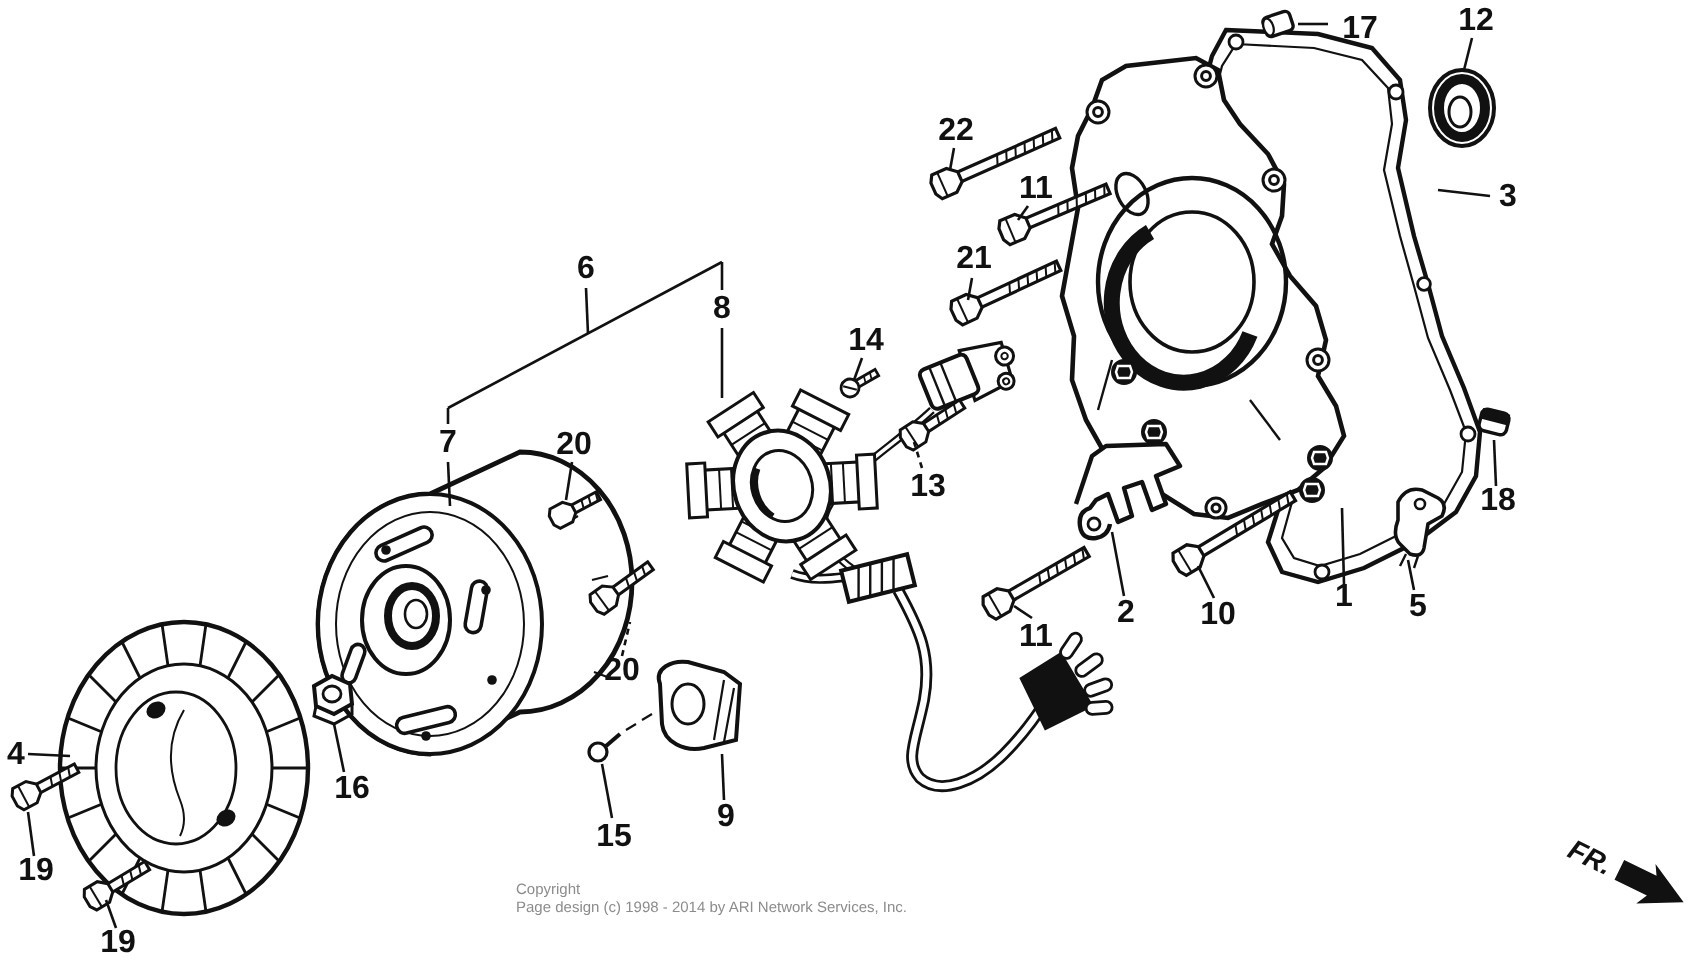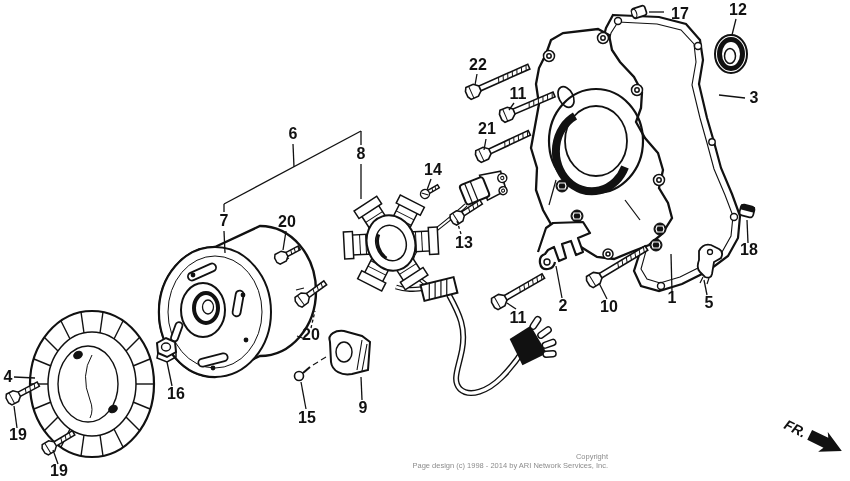--- a/index.html
+++ b/index.html
@@ -1,22 +1,22 @@
 <!DOCTYPE html>
 <html><head>
 <meta charset="utf-8">
 <style>
   html,body{margin:0;padding:0;background:#fff;}
   body{width:850px;height:481px;position:relative;overflow:hidden;
        font-family:"Liberation Sans", sans-serif;}
   svg{position:absolute;left:0;top:0;}
   svg text.callout{font-family:"Liberation Sans",sans-serif;font-weight:bold;
        font-size:16px;fill:#111;text-anchor:middle;}
-  .watermark{position:absolute;left:258px;top:452px;width:350px;
-       text-align:right;color:#8c8c8c;font-size:7.5px;line-height:9px;
+  .watermark{position:absolute;left:258px;top:440px;width:350px;
+       text-align:left;color:#8c8c8c;font-size:7.5px;line-height:9px;
        font-family:"Liberation Sans",sans-serif;}
   .watermark div{white-space:nowrap;}
 </style>
 </head>
 <body>
 
 <svg width="850" height="481" viewBox="0 0 850 481">
   <defs>
     <g id="bolt55" fill="#fff" stroke="#111" stroke-width="1.6">
       <rect x="5" y="-2.6" width="55" height="5.2"></rect>

